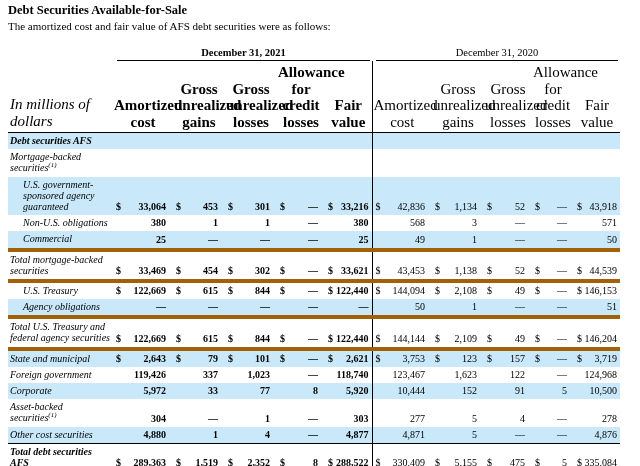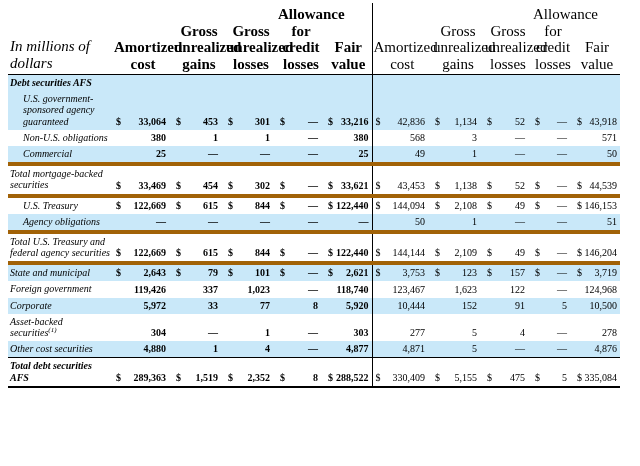--- a/index.html
+++ b/index.html
@@ -30,36 +30,47 @@
   sup{font-size:7px;line-height:0;vertical-align:super;}
   tr.stripe td{background:var(--stripe,#c9e8f9);}
   tr.rule-thin td{border-bottom:4px solid #a16207;margin-top:12px;}
   tr.rule-med td{border-bottom:1.6px solid #000;}
   tr.rule-thick td{border-bottom:2.4px solid #000;}
 </style>
 </head>
 <body>
 
 <div class="page">
+  <h1 class="title">Debt Securities Available-for-Sale</h1>
+  <p class="subtitle">The amortized cost and fair value of AFS debt securities were as follows:</p>
 
   <table>
     <colgroup>
       <col style="width:105px">
       <col style="width:60px">
         <col style="width:52px">
         <col style="width:52px">
         <col style="width:48px">
         <col style="width:47px">
       <col style="width:60px">
         <col style="width:52px">
         <col style="width:48px">
         <col style="width:42px">
         <col style="width:46px">
     </colgroup>
     <thead>
+      <tr>
+        <td></td>
+        <td class="yr-cell yr-bold" colspan="5">
+          <div class="yr-line">December 31, 2021</div>
+        </td>
+        <td class="yr-cell" colspan="5">
+          <div class="yr-line">December 31, 2020</div>
+        </td>
+      </tr>
       <tr>
         <th class="rowhdr">In millions of dollars</th>
         <th class="colhdr b">Amortized cost</th>
         <th class="colhdr b">Gross unrealized gains</th>
         <th class="colhdr b">Gross unrealized losses</th>
         <th class="colhdr b">Allowance for credit losses</th>
         <th class="colhdr b">Fair value</th>
         <th class="colhdr divl">Amortized cost</th>
         <th class="colhdr">Gross unrealized gains</th>
         <th class="colhdr">Gross unrealized losses</th>
@@ -74,20 +85,33 @@
           <td class="val y21"></td>
           <td class="val y21"></td>
           <td class="val y21"></td>
           <td class="val y21 fair"></td>
           <td class="val y20 divl"></td>
           <td class="val y20"></td>
           <td class="val y20"></td>
           <td class="val y20"></td>
           <td class="val y20 fair"></td>
         </tr>
+        <tr>
+          <td class="lbl">Mortgage-backed securities<sup>(1)</sup></td>
+          <td class="val y21"></td>
+          <td class="val y21"></td>
+          <td class="val y21"></td>
+          <td class="val y21"></td>
+          <td class="val y21 fair"></td>
+          <td class="val y20 divl"></td>
+          <td class="val y20"></td>
+          <td class="val y20"></td>
+          <td class="val y20"></td>
+          <td class="val y20 fair"></td>
+        </tr>
         <tr class="stripe">
           <td class="lbl ind">U.S. government-sponsored agency guaranteed</td>
           <td class="val y21">
             <div class="vc">
               <span class="ds">$</span>
               <span class="num">33,064</span>
             </div>
           </td>
           <td class="val y21">
             <div class="vc">

